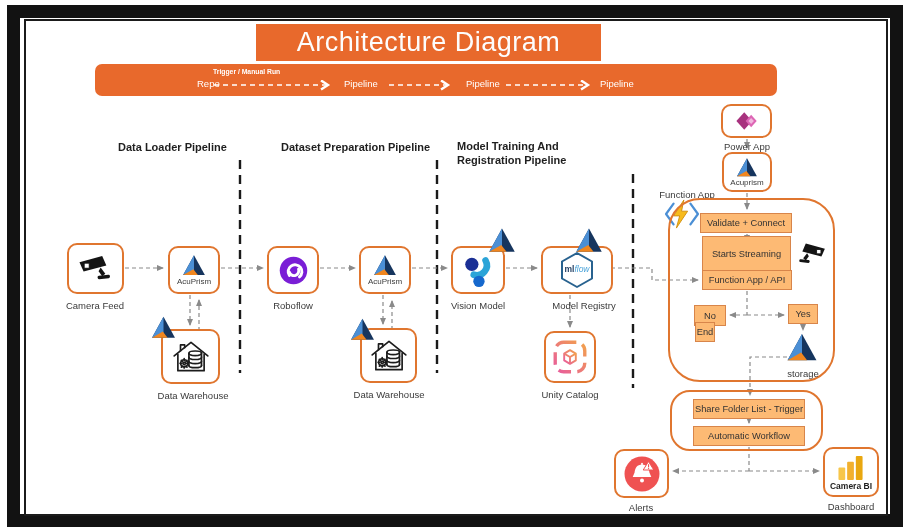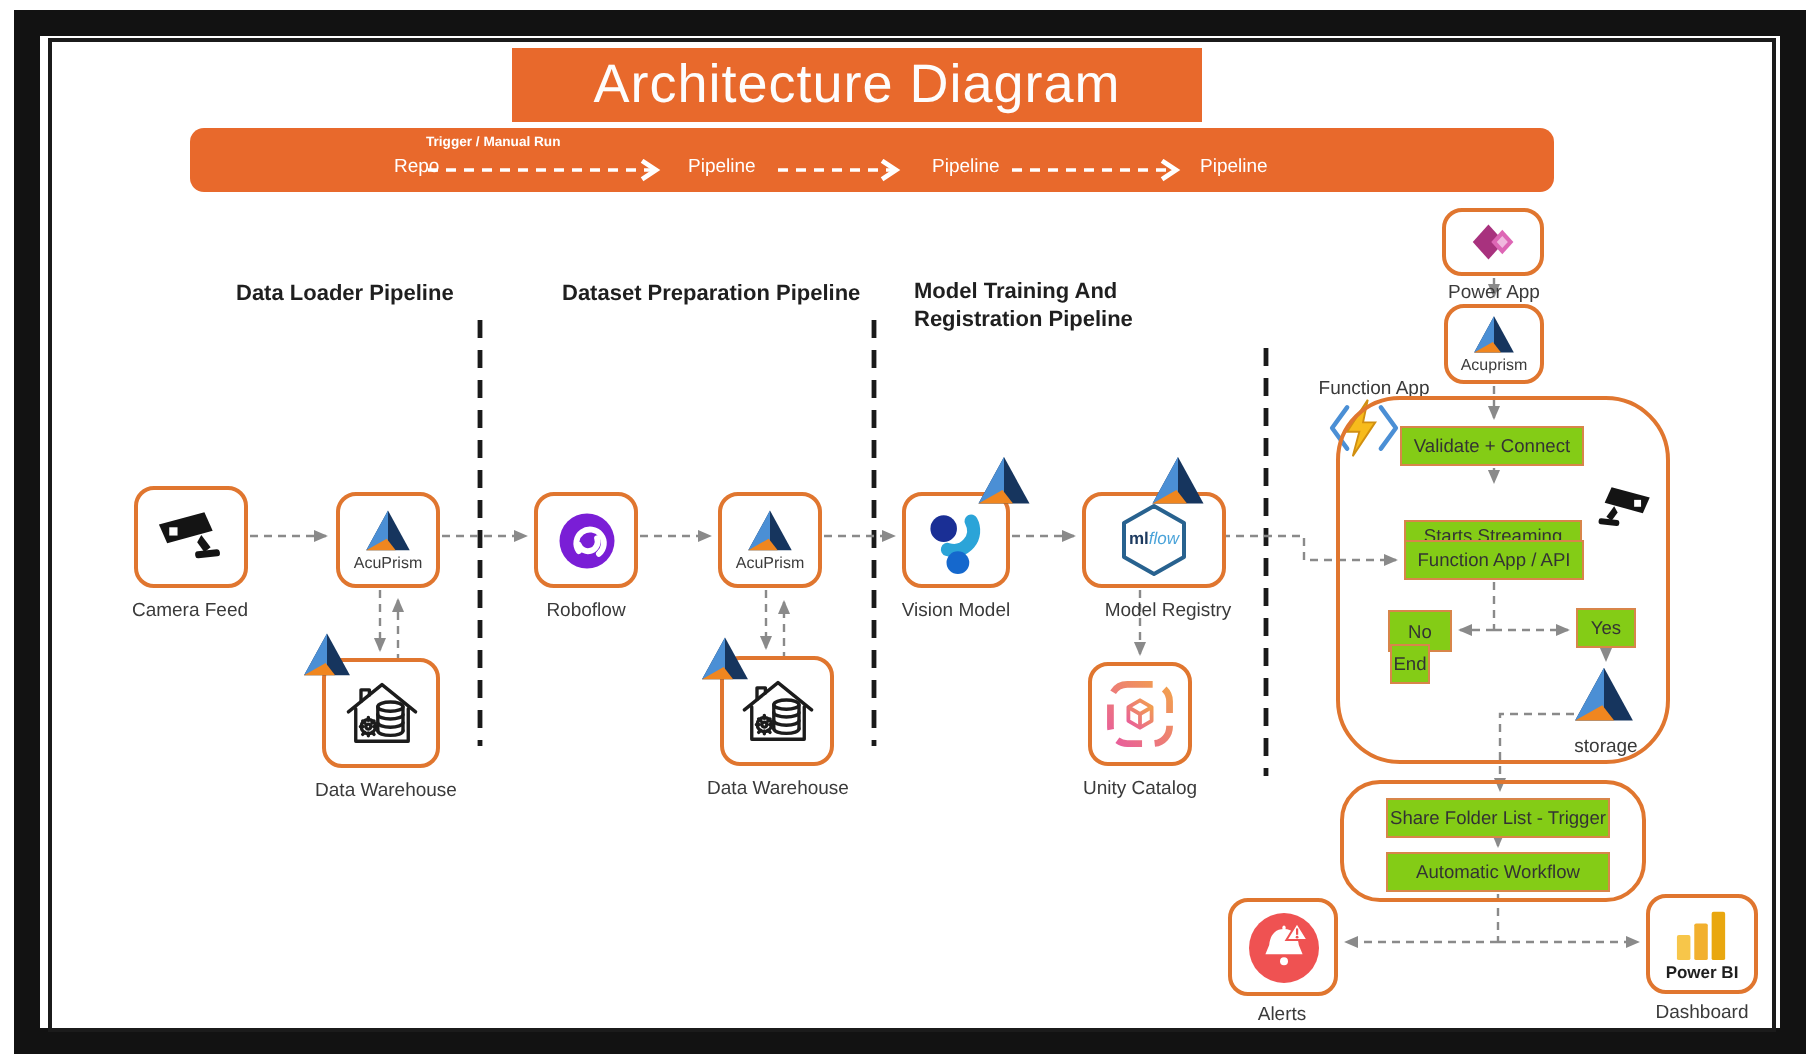--- a/index.html
+++ b/index.html
@@ -16,21 +16,21 @@
   .banner{left:95px;top:64px;width:682px;height:32px;background:#E8692C;border-radius:7px;}
   .banner-txt{position:absolute;color:#fff;font-size:9.5px;white-space:nowrap;}
   .banner-trigger{position:absolute;color:#fff;font-size:6.8px;font-weight:bold;white-space:nowrap;}
   
   .hd{font-weight:bold;font-size:11px;color:#1f1f1f;line-height:1.25;}
   
   .node{background:#fff;border:2px solid #E0762F;border-radius:10px;
         display:flex;align-items:center;justify-content:center;flex-direction:column;}
   .inlbl{font-size:8px;color:#3c3c3c;line-height:1;margin-top:1px;white-space:nowrap;}
   .lbl{transform:translateX(-50%);font-size:9.5px;color:#3a3a3a;white-space:nowrap;}
-  .fbox{background:#84cc16;border:1.3px solid #D8854A;display:flex;align-items:center;justify-content:center;
+  .fbox{background:#fdba74;border:1.3px solid #D8854A;display:flex;align-items:center;justify-content:center;
         font-size:9.3px;color:#333;white-space:nowrap;}
   .rrect{border:2px solid #E0762F;border-radius:32px;}
   .rrect2{border:2px solid #E0762F;border-radius:20px;}
   .mlflow-txt{position:absolute;left:0;right:0;top:17px;text-align:center;font-size:8.5px;line-height:1;}
   .mlflow-txt b{color:#1d3a5f;font-style:normal;}
   .mlflow-txt i{color:#4aa3d9;}
   .pbi-word{font-size:8.5px;font-weight:bold;color:#1f1f1f;line-height:1;margin-top:1px;}
   svg{display:block;}
 </style>
 </head>
@@ -259,21 +259,21 @@
   <path d="M11 5 L3 16 L11 27" stroke="#4b8fd5" stroke-width="2.4" fill="none" stroke-linecap="round" stroke-linejoin="round"></path>
   <path d="M29 5 L37 16 L29 27" stroke="#4b8fd5" stroke-width="2.4" fill="none" stroke-linecap="round" stroke-linejoin="round"></path>
   <polygon points="22,1 11,18 17.5,18 14,31 26,13 19.5,13" fill="#f7bb1c" stroke="#d18f10" stroke-width="1"></polygon>
 </svg>
 
 <div class="abs rrect" style="left:668px;top:198px;width:167px;height:184px;"></div>
 
 <div class="abs fbox" style="left:700px;top:213px;width:92px;height:20px;">
   <span>Validate + Connect</span>
 </div>
-<div class="abs fbox" style="left:702px;top:260px;width:89px;height:16px;align-items:center;">
+<div class="abs fbox" style="left:702px;top:236px;width:89px;height:35px;align-items:center;">
   <span>Starts Streaming</span>
 </div>
 <svg class="abs" style="left:795px;top:241px;" width="32" height="26" viewBox="0 0 36 30">
   <polygon points="34,9 12,3 8,12 30,18" fill="#141414"></polygon>
   <rect x="24.5" y="9.8" width="5" height="5" fill="#fff" stroke="#141414" stroke-width="1"></rect>
   <path d="M13.5 14 L9 20 L12 22.4 L15.5 17.6 Z" fill="#141414"></path>
   <rect x="4.5" y="21.5" width="12" height="3.4" rx="1.4" fill="#141414" transform="rotate(6 11 23)"></rect>
 </svg>
 <div class="abs fbox" style="left:702px;top:270px;width:90px;height:20px;">
   <span>Function App / API</span>
@@ -314,15 +314,15 @@
   </svg>
 </div>
 <div class="abs lbl" style="left:641px;top:502px;">Alerts</div>
 
 <div class="abs node" style="left:823px;top:447px;width:56px;height:50px;">
   <svg width="30" height="27" viewBox="0 0 30 28">
     <rect x="2" y="14" width="7" height="13" rx="1" fill="#f7c64a"></rect>
     <rect x="11" y="8" width="7" height="19" rx="1" fill="#f2b02e"></rect>
     <rect x="20" y="2" width="7" height="25" rx="1" fill="#e9a70f"></rect>
   </svg>
-  <span class="pbi-word">Power BI</span>
+  <span class="pbi-word">Camera BI</span>
 </div>
 <div class="abs lbl" style="left:851px;top:501px;">Dashboard</div>
 
 </body></html>

